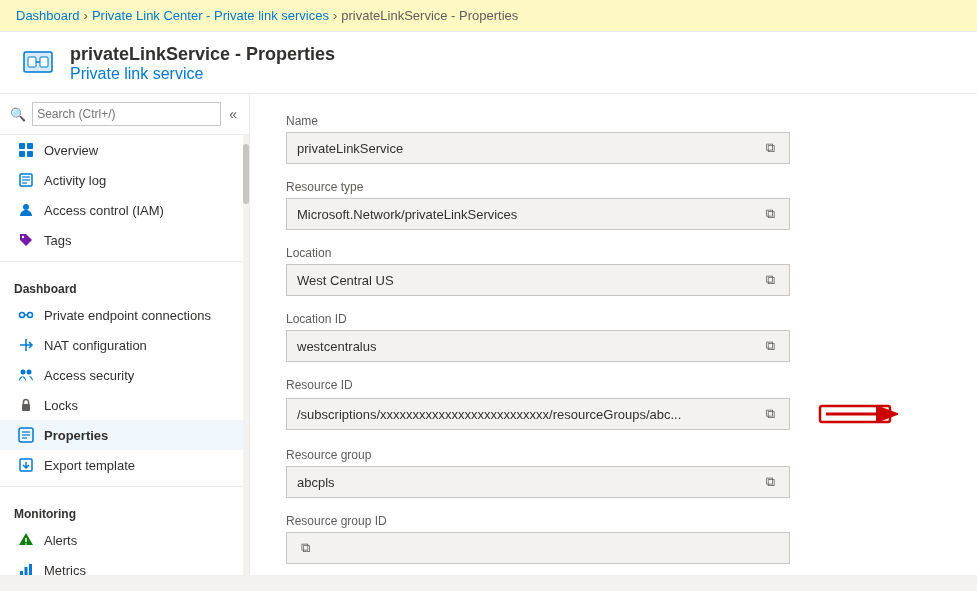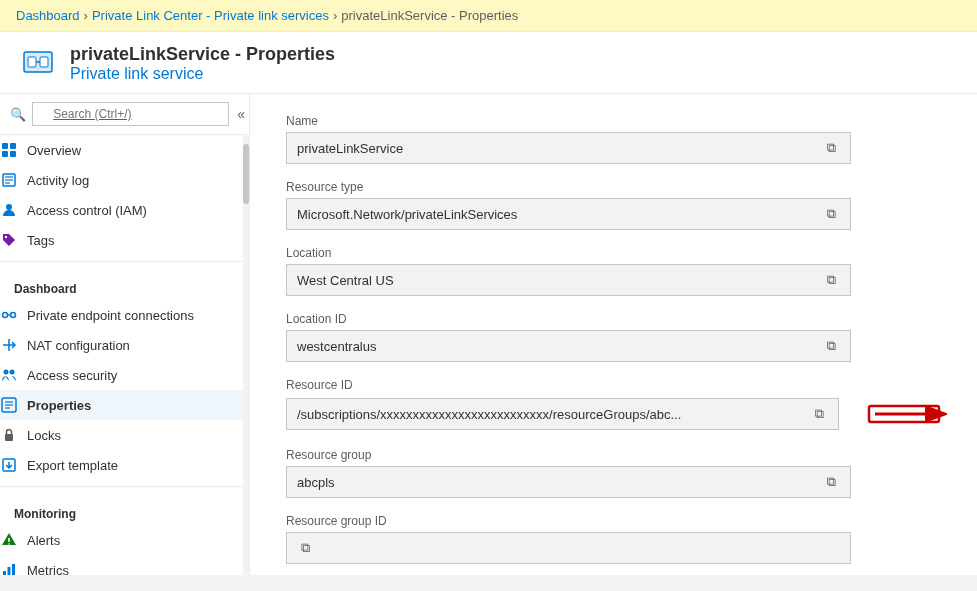--- a/index.html
+++ b/index.html
@@ -64,37 +64,36 @@
     }
     .sidebar-search {
       padding: 8px 10px;
       border-bottom: 1px solid #edebe9;
       display: flex;
       align-items: center;
       gap: 6px;
     }
     .sidebar-search input {
       border: 1px solid #c8c6c4;
-      padding: 4px 20px;
+      padding: 4px 4px;
       font-size: 12px;
       flex: 1;
       outline: none;
       color: #605e5c;
-      text-decoration: underline;
     }
     .sidebar-collapse {
       cursor: pointer;
       color: #605e5c;
       font-size: 14px;
       padding: 2px;
     }
     .sidebar-item {
       display: flex;
       align-items: center;
-      padding: 7px 1px;
+      padding: 7px 18px;
       cursor: pointer;
       gap: 10px;
       font-size: 13px;
       color: #323130;
     }
     .sidebar-item.active { background: #eff6fc; font-weight: 600; }
     .sidebar-item .item-icon {
       width: 16px;
       height: 16px;
       display: flex;
@@ -152,21 +151,21 @@
     }
     .property-value-box {
       display: flex;
       align-items: center;
       border: 1px solid #c8c6c4;
       background: #f3f2f1;
       padding: 5px 10px;
       font-size: 13px;
       color: #323130;
       position: relative;
-      width: 565px;
+      width: 504px;
     }
     .property-value-text {
       flex: 1;
       overflow: hidden;
       text-overflow: ellipsis;
       white-space: nowrap;
     }
     .copy-icon {
       color: #605e5c;
       cursor: pointer;
@@ -309,40 +308,40 @@
       <span class="item-icon" style="color:#0078d4;">
         <svg width="16" height="16" viewBox="0 0 16 16" fill="currentColor">
           <circle cx="5" cy="5" r="2.5"></circle>
           <circle cx="11" cy="5" r="2.5"></circle>
           <path d="M1 14c0-2.8 1.8-5 4-5M15 14c0-2.8-1.8-5-4-5M8 14c0-2.8-1.8-5-4-5"></path>
         </svg>
       </span>
       <span>Access security</span>
     </div>
 
+    <div class="sidebar-item">
+      <span class="item-icon" style="color:#605e5c;">
+        <svg width="16" height="16" viewBox="0 0 16 16" fill="currentColor">
+          <rect x="4" y="7" width="8" height="7" rx="1"></rect>
+          <path d="M5.5 7V5a2.5 2.5 0 015 0v2" fill="none" stroke="currentColor" stroke-width="1.5"></path>
+        </svg>
+      </span>
+      <span>Locks</span>
+    </div>
+
     <div class="sidebar-item active">
       <span class="item-icon" style="color:#0078d4;">
         <svg width="16" height="16" viewBox="0 0 16 16" fill="currentColor">
           <rect x="1" y="1" width="14" height="14" rx="2" fill="none" stroke="currentColor" stroke-width="1.5"></rect>
           <line x1="4" y1="5" x2="12" y2="5" stroke="currentColor" stroke-width="1.2"></line>
           <line x1="4" y1="8" x2="12" y2="8" stroke="currentColor" stroke-width="1.2"></line>
           <line x1="4" y1="11" x2="9" y2="11" stroke="currentColor" stroke-width="1.2"></line>
         </svg>
       </span>
       <span>Properties</span>
-    </div>
-
-    <div class="sidebar-item">
-      <span class="item-icon" style="color:#605e5c;">
-        <svg width="16" height="16" viewBox="0 0 16 16" fill="currentColor">
-          <rect x="4" y="7" width="8" height="7" rx="1"></rect>
-          <path d="M5.5 7V5a2.5 2.5 0 015 0v2" fill="none" stroke="currentColor" stroke-width="1.5"></path>
-        </svg>
-      </span>
-      <span>Locks</span>
     </div>
 
     <div class="sidebar-item">
       <span class="item-icon" style="color:#0078d4;">
         <svg width="16" height="16" viewBox="0 0 16 16" fill="none" stroke="currentColor" stroke-width="1.5">
           <rect x="2" y="2" width="12" height="12" rx="1"></rect>
           <path d="M8 5v6M5 8l3 3 3-3"></path>
         </svg>
       </span>
       <span>Export template</span>

